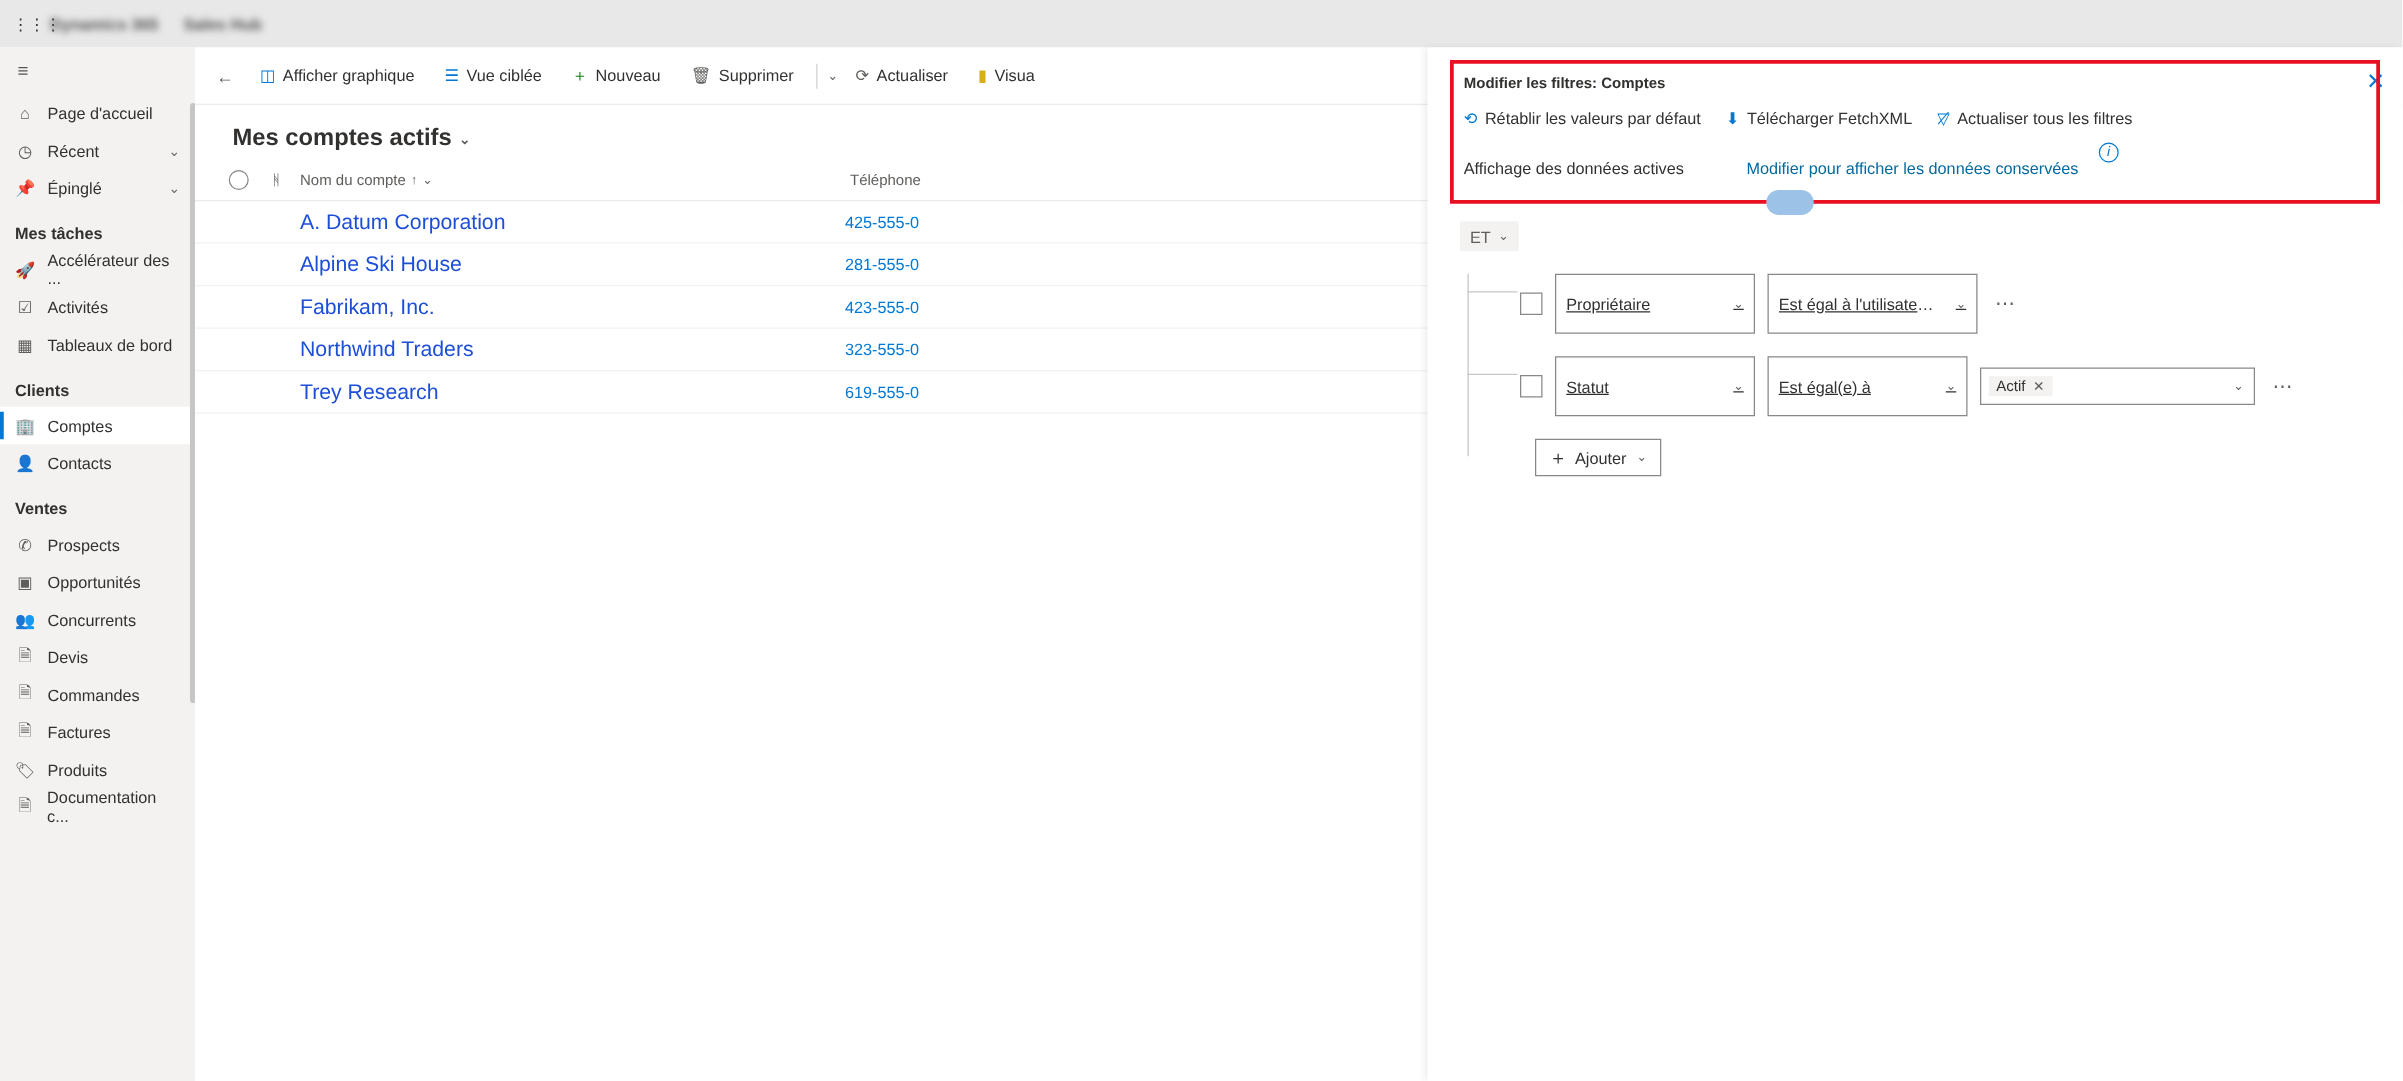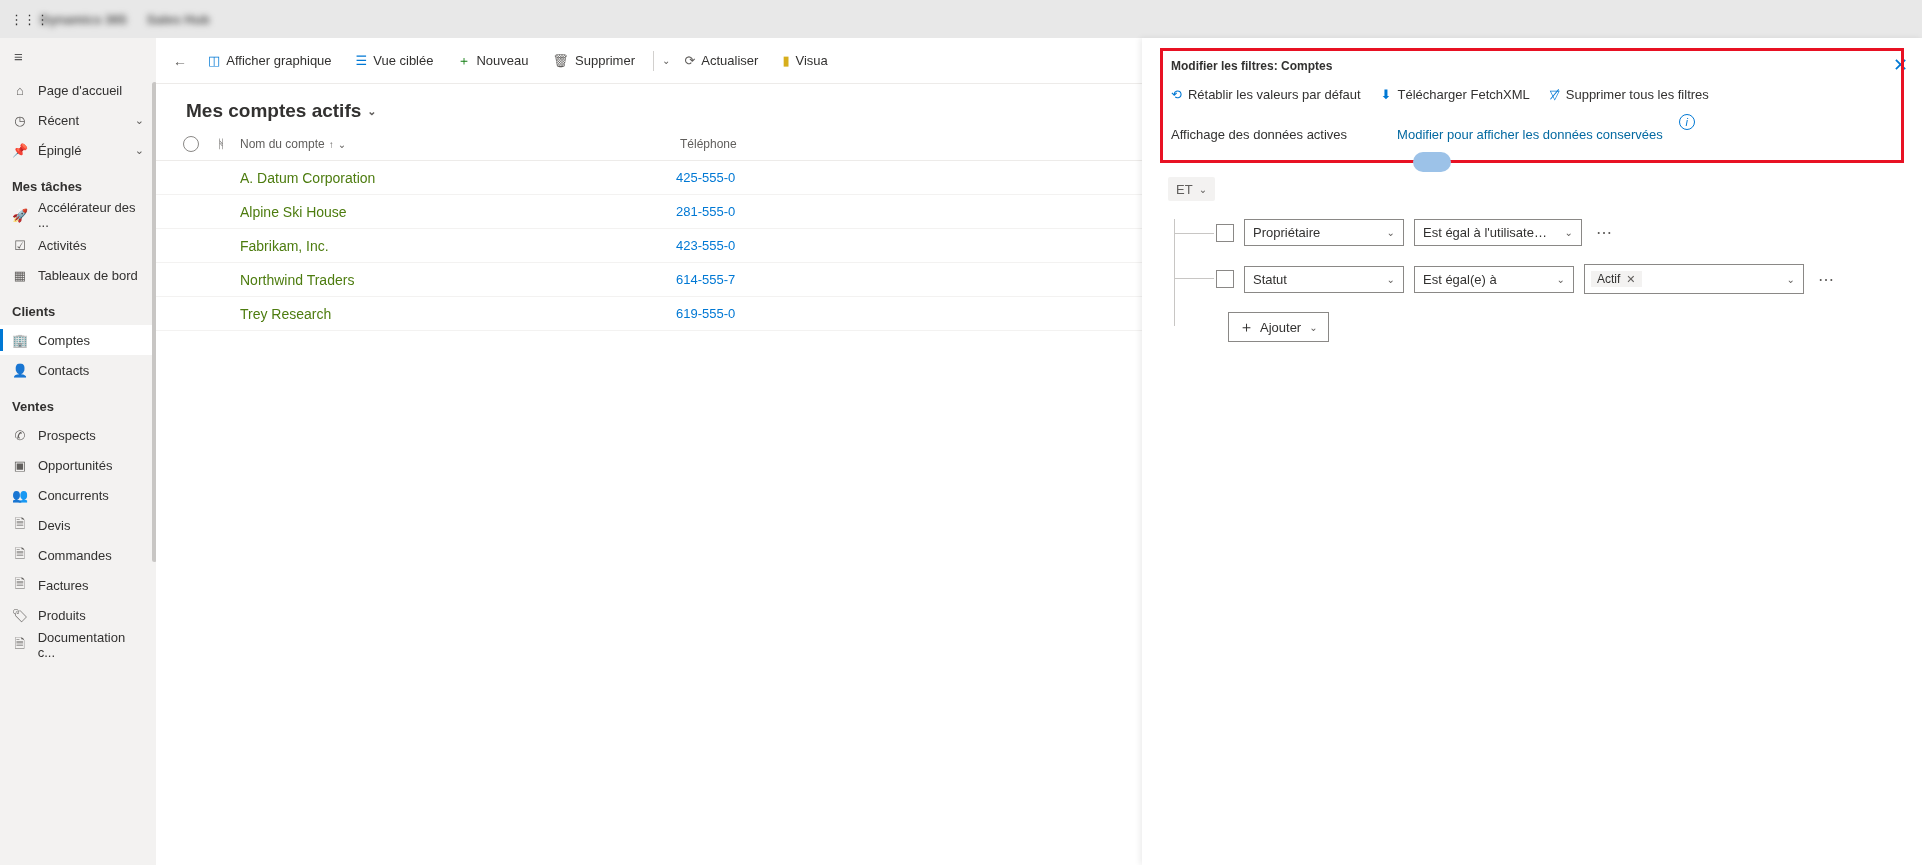--- a/index.html
+++ b/index.html
@@ -115,21 +115,21 @@
 
   .row {
     display:flex; align-items:center;
     height:34px;
     padding:0 30px 0 20px;
     border-bottom:1px solid #f3f2f1;
   }
   .row .chk { width:30px; }
   .row .hier { width:30px; }
   .row .cell-name { flex:0 0 440px; padding-left:4px; }
-  .row .cell-name a { color:#4d7c0f; text-decoration:none; font-size:14px;}
+  .row .cell-name a { color:#1d4ed8; text-decoration:none; font-size:17px;}
   .row .cell-tel { flex:0 0 140px; color:#0078d4; font-size:13px; }
 
   
   .drawer {
     position:absolute;
     top:0; right:0;
     width:780px;
     height:100%;
     background:#fff;
     box-shadow:-2px 0 6px rgba(0,0,0,.08);
@@ -193,24 +193,25 @@
     display:flex; align-items:center; gap:10px;
     margin:18px 0 0 34px;
   }
   .frow::before {
     content:""; position:absolute; left:-42px; top:14px; width:40px; height:1px; background:#c8c6c4;
   }
   .fcheck {
     width:18px; height:18px; border:1px solid #8a8886; cursor:pointer; background:#fff;
   }
   .fsel {
-    height:27px; border:1px solid #8a8886; background:#fff;
+    height:48px; border:1px solid #8a8886; background:#fff;
     display:flex; align-items:center; justify-content:space-between;
     padding:0 8px; font-size:13px; color:#323130; cursor:pointer;
     min-width:160px;
+    text-decoration:underline;
   }
   .w160 { width:160px; }
   .w168 { width:168px; }
   .fsel .chv { color:#605e5c; font-size:10px; }
   .tagbox {
     height:30px; border:1px solid #8a8886; background:#fff;
     display:flex; align-items:center; padding:0 6px; gap:6px;
     width:220px; cursor:text; position:relative;
   }
   .tag {
@@ -399,21 +400,21 @@
         <div class="row">
           <div class="chk"></div>
           <div class="hier"></div>
           <div class="cell-name"><a>Fabrikam, Inc.</a></div>
           <div class="cell-tel">423-555-0</div>
         </div>
         <div class="row">
           <div class="chk"></div>
           <div class="hier"></div>
           <div class="cell-name"><a>Northwind Traders</a></div>
-          <div class="cell-tel">614-555-7</div>
+          <div class="cell-tel">323-555-0</div>
         </div>
         <div class="row">
           <div class="chk"></div>
           <div class="hier"></div>
           <div class="cell-name"><a>Trey Research</a></div>
           <div class="cell-tel">619-555-0</div>
         </div>
       </div>
 
     <div class="drawer">
@@ -425,21 +426,21 @@
           <div class="btn">
             <span class="ic">⟲</span>
             <span>Rétablir les valeurs par défaut</span>
           </div>
           <div class="btn">
             <span class="ic">⬇</span>
             <span>Télécharger FetchXML</span>
           </div>
           <div class="btn">
             <span class="ic">▽̸</span>
-            <span>Supprimer tous les filtres</span>
+            <span>Actualiser tous les filtres</span>
           </div>
         </div>
         <div class="d-sub">
           <span>Affichage des données actives</span>
           <span class="link">Modifier pour afficher les données conservées</span>
           <span class="info-ic">i</span>
         </div>
         <div class="blue-pill"></div>
       </div>
 

